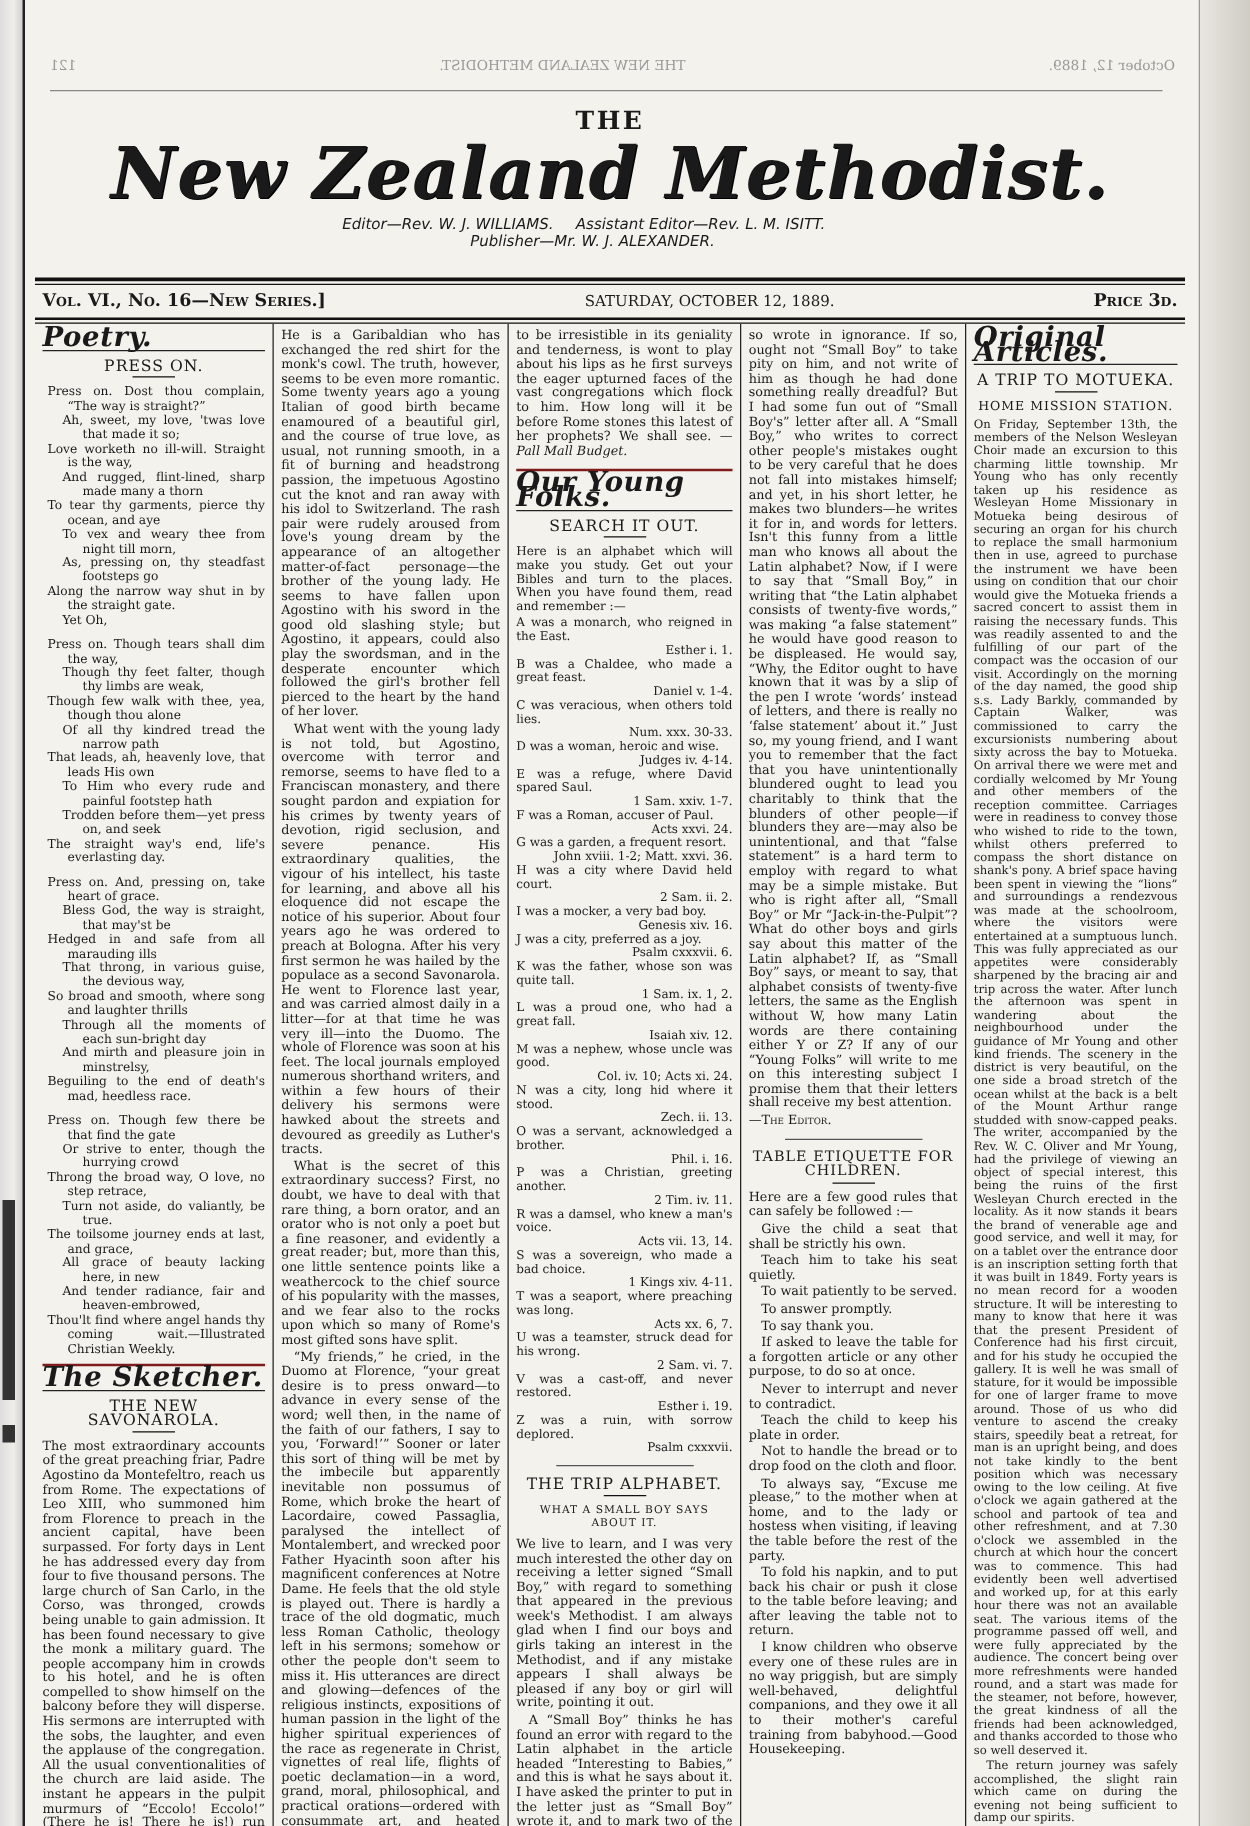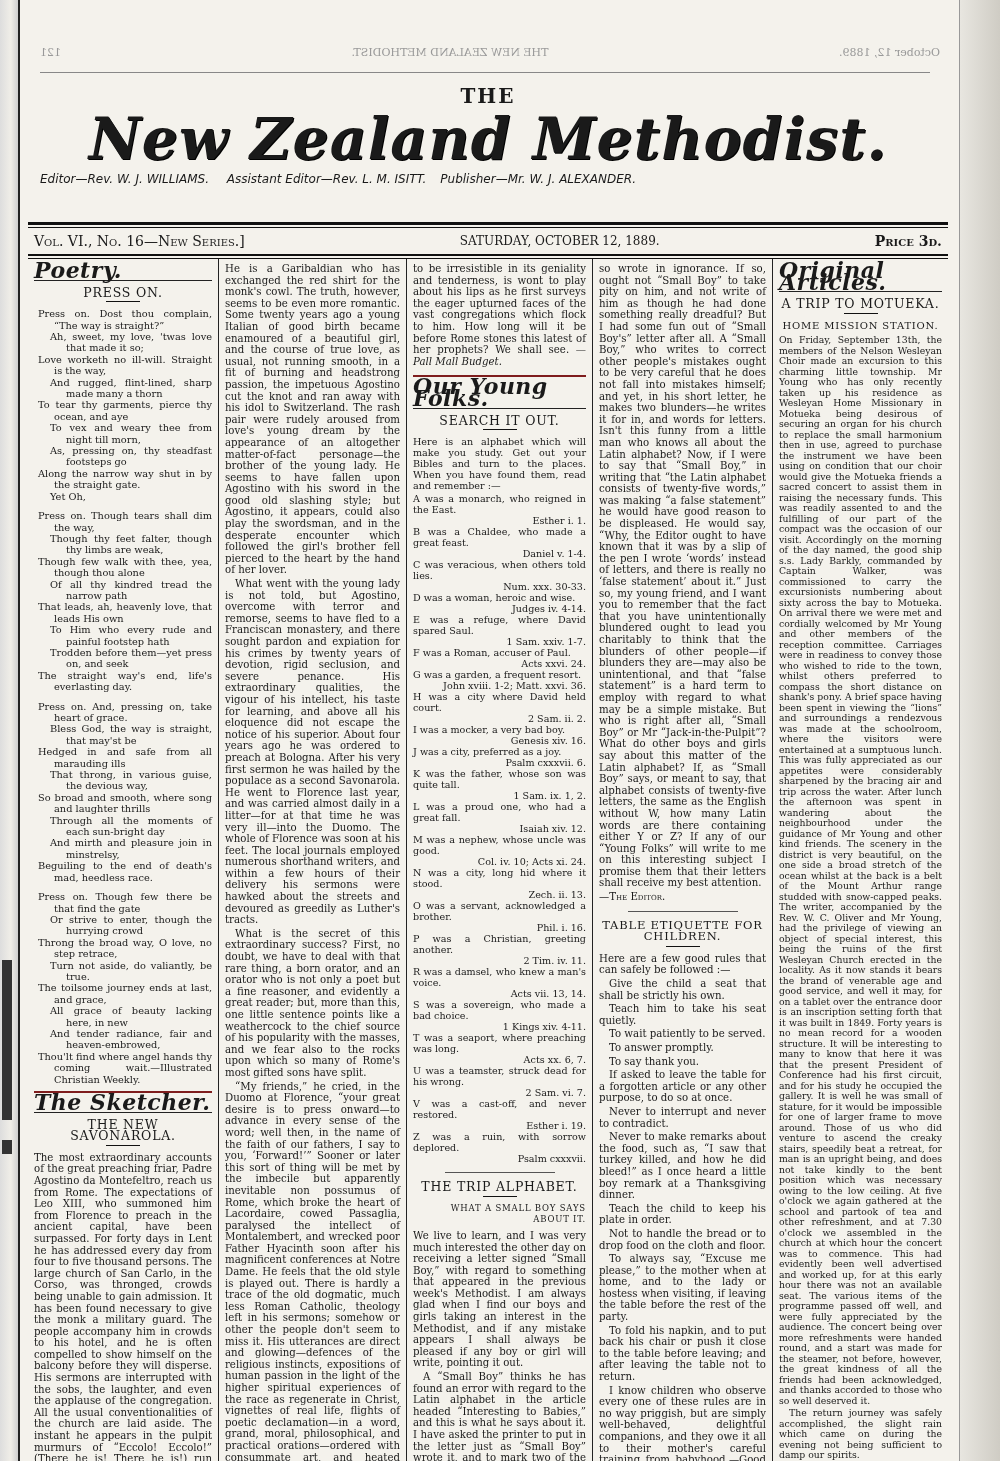--- a/index.html
+++ b/index.html
@@ -30,26 +30,26 @@
   .page { position:absolute; left:28px; top:78px; width:920px; }
   .masthead { text-align:center; position:relative; height:132px; }
   .the { font-family:"DejaVu Serif", serif; font-weight:bold; font-size:20px; letter-spacing:2px; margin-top:6px;text-align:center; }
   .title {
     font-family:"DejaVu Serif", serif; font-weight:bold; font-style:italic;
     font-size:57px; letter-spacing:1px; line-height:70px; margin-top:-4px;
     text-shadow:1px 1px 0 #000;
   }
   .staff {
     display:flex; justify-content:flex-start; font-family:"DejaVu Sans", sans-serif;
-    font-style:italic; font-size:12px; padding:0 40px 0 12px; margin-top:-2px;
+    font-style:italic; font-size:12px; padding:0 40px 0 12px; margin-top:-2px;flex-direction:column;
   }
   .staff .left span { margin-right:14px; }
   .rule2 { border-top:3px solid #111; border-bottom:1px solid #111; height:2px; margin-top:6px; }
   .dateline { display:flex; justify-content:space-between; align-items:center; font-size:14px; padding:4px 6px; height:18px; }
-  .dateline .vol { font-variant:small-caps; font-weight:normal; }
+  .dateline .vol { font-variant:small-caps; font-weight:bold; }
   .dateline .date { font-size:12px; }
   .dateline .price { font-variant:small-caps; font-weight:bold; }
   .rule3 { border-top:2px solid #111; border-bottom:1px solid #111; height:2px; }
   .cols { display:flex; }
   .col { box-sizing:border-box; padding:4px 6px; font-size:10.2px; line-height:11.6px; text-align:justify; }
   .col + .col { border-left:1px solid #222; }
   .c1 { width:190px; } .c2 { width:188px; } .c3 { width:186px; } .c4 { width:180px; } .c5 { width:176px; }
   .section-head {
     font-family:"DejaVu Serif", serif; font-weight:bold; font-style:italic;
     text-align:left; font-size:22px; padding:2px 0 3px 0; border-bottom:1px solid #222;
@@ -258,42 +258,41 @@
             <div class="ref">Esther i. 19.</div>
           </div>
           <div class="entry">
             <div>Z was a ruin, with sorrow deplored.</div>
             <div class="ref">Psalm cxxxvii.</div>
           </div>
         </div>
       <div class="short-rule"></div>
       <div class="art-title">THE TRIP ALPHABET.</div>
       <div class="dash"></div>
-      <div class="art-sub" style="font-size:8.5px;text-align:right;">WHAT A SMALL BOY SAYS ABOUT IT.</div>
+      <div class="art-sub" style="font-size:8.5px;">WHAT A SMALL BOY SAYS ABOUT IT.</div>
       <p class="noind">We live to learn, and I was very much interested the other day on receiving a letter signed “Small Boy,” with regard to something that appeared in the previous week's Methodist. I am always glad when I find our boys and girls taking an interest in the Methodist, and if any mistake appears I shall always be pleased if any boy or girl will write, pointing it out.</p>
       <p>A “Small Boy” thinks he has found an error with regard to the Latin alphabet in the article headed “Interesting to Babies,” and this is what he says about it. I have asked the printer to put in the letter just as “Small Boy” wrote it, and to mark two of the words by putting them in italics.</p>
 
     </div>
 
     <div class="col c4">
       <p class="noind">so wrote in ignorance. If so, ought not “Small Boy” to take pity on him, and not write of him as though he had done something really dreadful? But I had some fun out of “Small Boy's” letter after all. A “Small Boy,” who writes to correct other people's mistakes ought to be very careful that he does not fall into mistakes himself; and yet, in his short letter, he makes two blunders—he writes it for in, and words for letters. Isn't this funny from a little man who knows all about the Latin alphabet? Now, if I were to say that “Small Boy,” in writing that “the Latin alphabet consists of twenty-five words,” was making “a false statement” he would have good reason to be displeased. He would say, “Why, the Editor ought to have known that it was by a slip of the pen I wrote ‘words’ instead of letters, and there is really no ‘false statement’ about it.” Just so, my young friend, and I want you to remember that the fact that you have unintentionally blundered ought to lead you charitably to think that the blunders of other people—if blunders they are—may also be unintentional, and that “false statement” is a hard term to employ with regard to what may be a simple mistake. But who is right after all, “Small Boy” or Mr “Jack-in-the-Pulpit”? What do other boys and girls say about this matter of the Latin alphabet? If, as “Small Boy” says, or meant to say, that alphabet consists of twenty-five letters, the same as the English without W, how many Latin words are there containing either Y or Z? If any of our “Young Folks” will write to me on this interesting subject I promise them that their letters shall receive my best attention.</p>
       <div class="caps" style="margin-bottom:4px;">—The Editor.</div>
       <div class="short-rule"></div>
       <div class="art-title" style="font-size:11.5px;">TABLE ETIQUETTE FOR CHILDREN.</div>
       <div class="dash"></div>
       <p class="noind">Here are a few good rules that can safely be followed :—</p>
       <div id="rules">
           <p>Give the child a seat that shall be strictly his own.</p>
           <p>Teach him to take his seat quietly.</p>
           <p>To wait patiently to be served.</p>
           <p>To answer promptly.</p>
           <p>To say thank you.</p>
           <p>If asked to leave the table for a forgotten article or any other purpose, to do so at once.</p>
           <p>Never to interrupt and never to contradict.</p>
-          <p>Never to make remarks about the food, such as, “I saw that turkey killed, and how he did bleed!” as I once heard a little boy remark at a Thanksgiving dinner.</p>
           <p>Teach the child to keep his plate in order.</p>
           <p>Not to handle the bread or to drop food on the cloth and floor.</p>
           <p>To always say, “Excuse me please,” to the mother when at home, and to the lady or hostess when visiting, if leaving the table before the rest of the party.</p>
           <p>To fold his napkin, and to put back his chair or push it close to the table before leaving; and after leaving the table not to return.</p>
           <p>I know children who observe every one of these rules are in no way priggish, but are simply well-behaved, delightful companions, and they owe it all to their mother's careful training from babyhood.—Good Housekeeping.</p>
         </div>
 
     </div>
 
     <div class="col c5">

